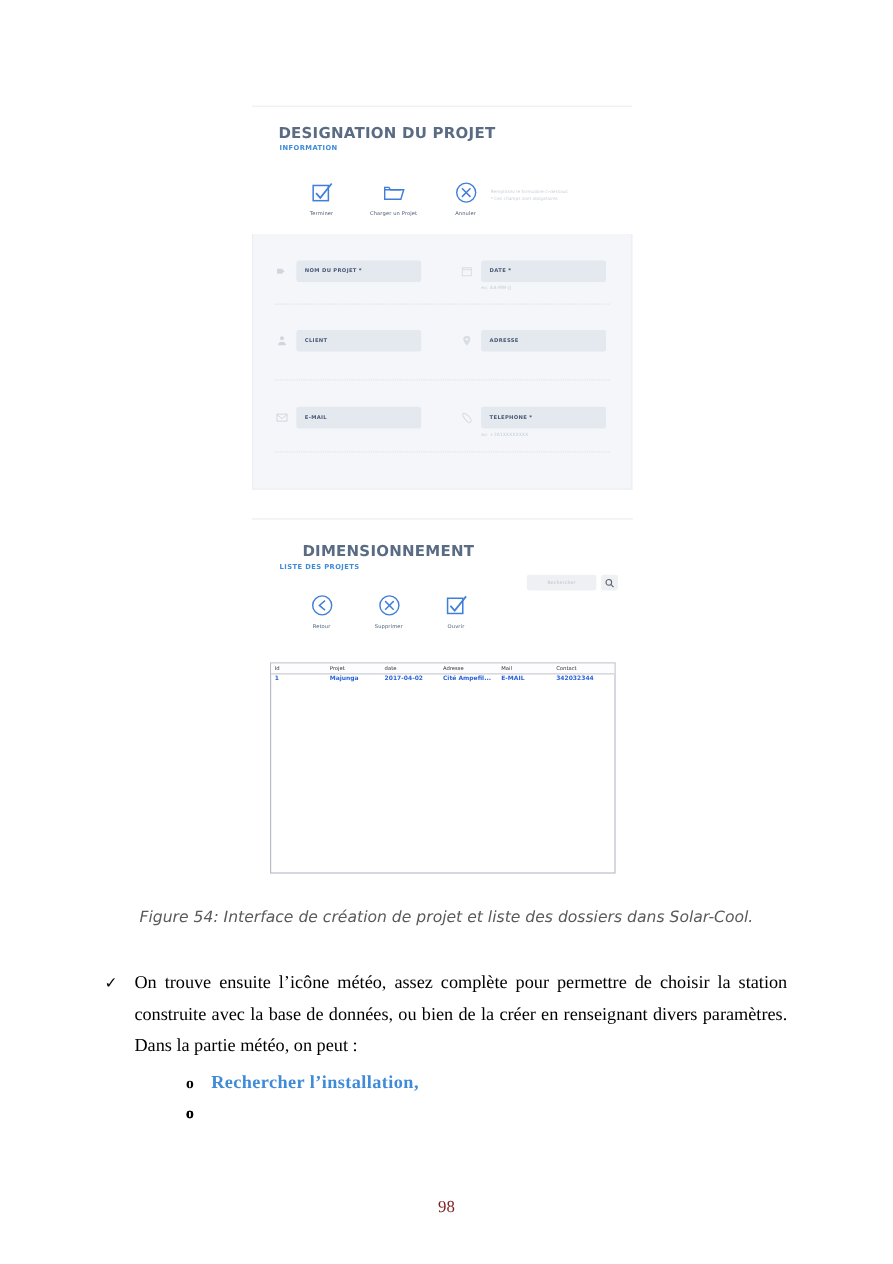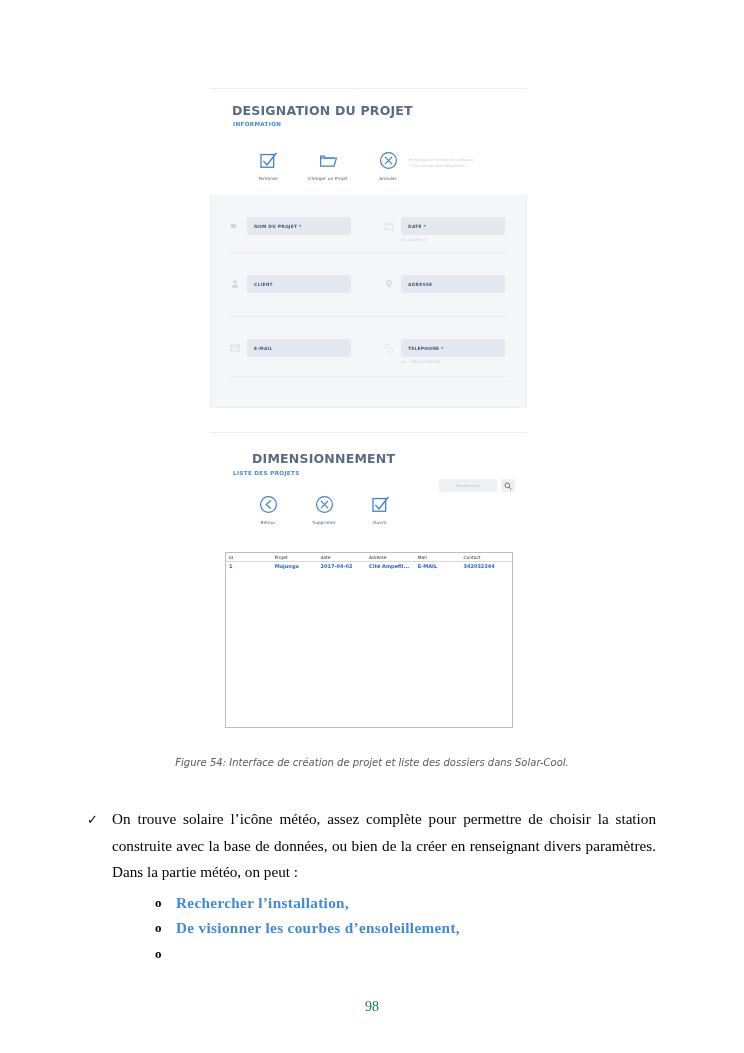--- a/index.html
+++ b/index.html
@@ -122,21 +122,21 @@
     white-space:nowrap;overflow:hidden;text-overflow:ellipsis;
   }
   .outerframe{
     position:absolute;left:210px;top:432px;width:317px;height:0;
     border-top:1px solid #d8dbe0;
   }
 
   .caption{
     position:absolute;left:0;top:757px;width:744px;text-align:center;
     font-family:"DejaVu Sans", sans-serif;
-    font-style:italic;font-size:10px;color:#5a5a5a;
+    font-style:italic;font-size:13px;color:#5a5a5a;
   }
 
   
   .body{position:absolute;left:0;top:806px;width:744px;}
   .para{
     position:relative;
     margin:0 88px 0 112px;
     font-size:15.2px;line-height:26.5px;
     text-align:justify;
     text-justify:inter-word;
@@ -153,21 +153,21 @@
     margin:0 88px 0 176px;
     font-size:15.2px;line-height:25.5px;
   }
   li.subitem .circ{
     position:absolute;left:-21px;top:0;
     font-family:"Liberation Serif", serif;font-size:13px;color:#000;
   }
 
   .pagenum{
     position:absolute;left:0;top:999px;width:744px;text-align:center;
-    font-family:"Liberation Serif", serif;font-size:14px;color:#0f766e;
+    font-family:"Liberation Serif", serif;font-size:14px;color:#7f1d1d;
   }
 
   svg{display:block;}
 </style>
 </head>
 <body>
 
 <div class="page">
 
   <div class="figure">
@@ -385,29 +385,29 @@
           </tbody>
         </table>
       </div>
     </div>
 
     <div class="caption">Figure 54: Interface de création de projet et liste des dossiers dans Solar-Cool.</div>
   </div>
 
   <div class="body">
     <p class="para">
-      <span class="check">✓</span><span>On trouve solaire l’icône </span><b>météo,</b><span> assez complète pour permettre de choisir la station construite avec la base de données, ou bien de la créer en renseignant divers paramètres. Dans la partie météo, on peut :</span>
+      <span class="check">✓</span><span>On trouve ensuite l’icône </span><b>météo,</b><span> assez complète pour permettre de choisir la station construite avec la base de données, ou bien de la créer en renseignant divers paramètres. Dans la partie météo, on peut :</span>
     </p>
 
     <ul class="sub" style="font-family:'Liberation Serif',serif;">
       <li class="subitem">
         <span class="circ">o</span><span>Rechercher l’installation,</span>
       </li>
       <li class="subitem">
-        <span class="circ">o</span><span>De visionner les courbes d’ensoleillement,</span>
+        <span class="circ">o</span>
       </li>
       <li class="subitem">
         <span class="circ">o</span>
       </li>
     </ul>
   </div>
 
   <div class="pagenum">98</div>
 </div>
 

